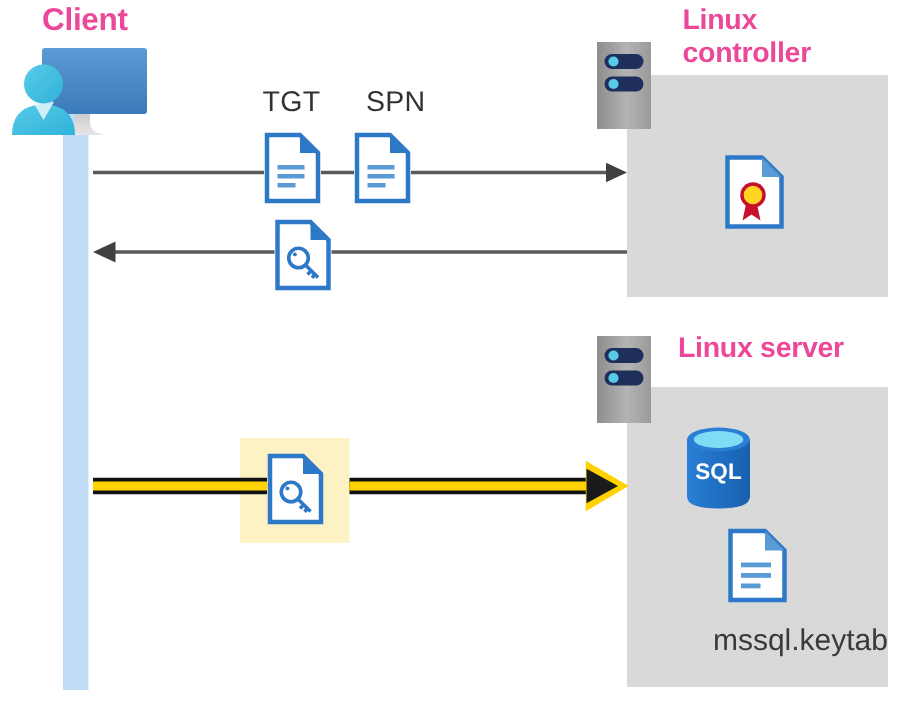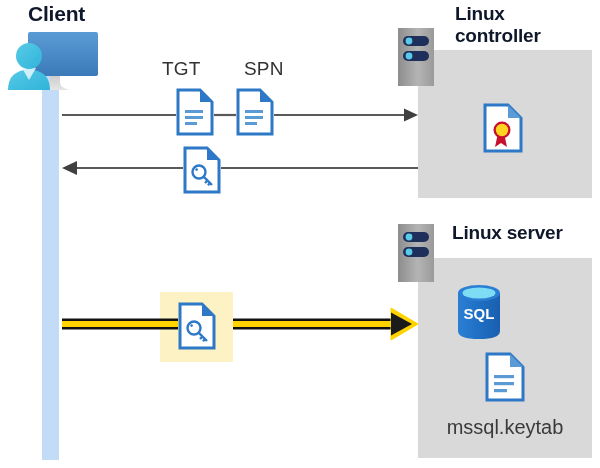--- a/index.html
+++ b/index.html
@@ -20,21 +20,21 @@
   
   .panel {
     background: #d9d9d9;
   }
   #dc-panel  { left: 418px; top: 50px;  width: 174px; height: 148px; }
   #lin-panel { left: 418px; top: 258px; width: 174px; height: 200px; }
 
   
   .heading {
     font-weight: bold;
-    color: #0f172a;
+    color: #ec4899;
     line-height: 1.18;
   }
   #client-title {
     left: 28px; top: 2px;
     font-size: 21px;
     letter-spacing: -0.2px;
   }
   #dc-title {
     left: 455px; top: 3px;
     font-size: 19px;
@@ -62,27 +62,27 @@
   .server-icon { width: 36px; height: 58px; }
   #dc-server  { left: 398px; top: 28px; }
   #lin-server { left: 398px; top: 224px; }
 
   
   .doclabel {
     font-size: 19px;
     color: #323232;
     letter-spacing: 0.2px;
   }
-  #lbl-tgt { left: 162px; top: 58px; }
+  #lbl-tgt { left: 175px; top: 58px; }
   #lbl-spn { left: 244px; top: 58px; }
 
   #lbl-keytab {
     left: 418px; top: 416px;
     width: 174px;
-    text-align: center;
+    text-align: right;
     font-size: 20px;
     color: #3a3a3a;
   }
 
   
   .docicon { width: 38px; height: 48px; }
   #doc-tgt { left: 176px; top: 88px; }
   #doc-spn { left: 236px; top: 88px; }
   #doc-key-top { left: 183px; top: 146px; }
   #doc-key-hl  { left: 178px; top: 302px; }

